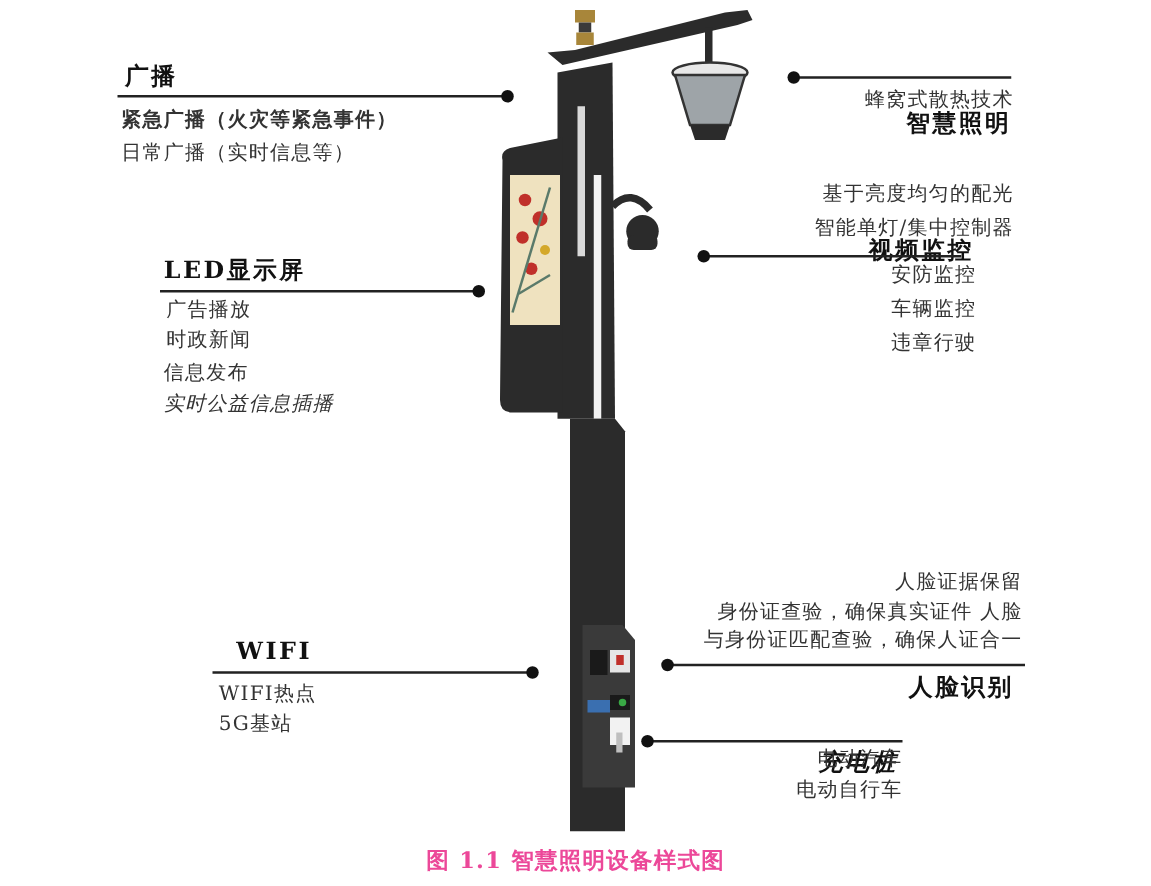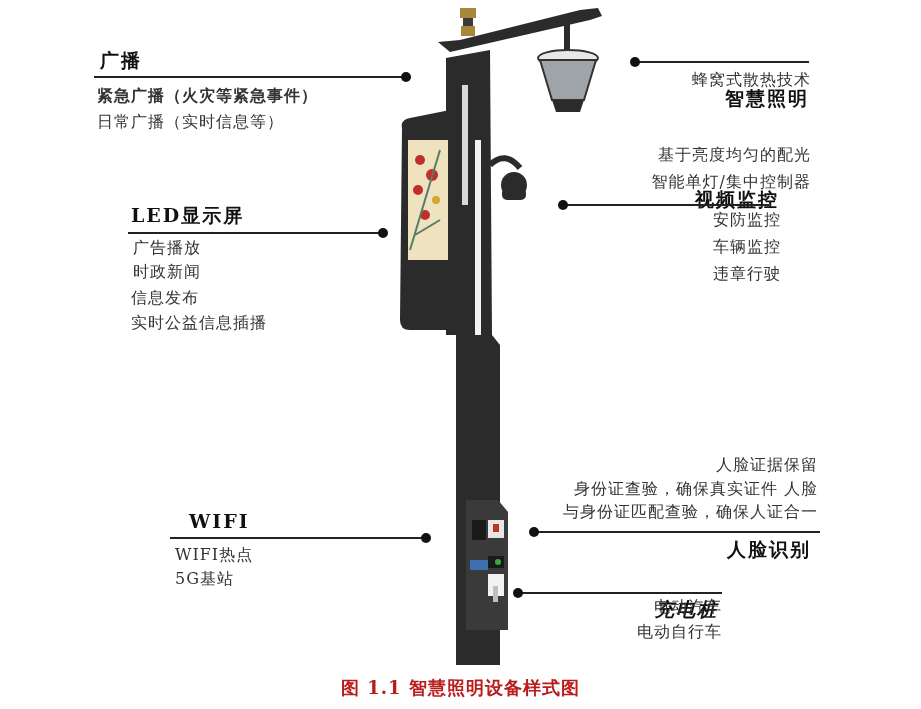--- a/index.html
+++ b/index.html
@@ -3,21 +3,21 @@
 <meta charset="utf-8">
 <style>
   html, body { margin:0; padding:0; background:#ffffff; }
   body { width:921px; height:709px; position:relative; overflow:hidden;
          font-family:"DejaVu Serif","Liberation Serif",serif; color:#333; }
   .title { position:absolute; font-size:19px; font-weight:bold; color:#111; letter-spacing:2px; white-space:nowrap; }
   .item { position:absolute; font-size:16px; color:#333; white-space:nowrap; letter-spacing:1px; }
   .line { position:absolute; height:2px; background:#222; }
   .dot { position:absolute; width:10px; height:10px; border-radius:50%; background:#111; }
   .right { text-align:right; }
-  .caption { position:absolute; left:0; width:921px; top:676px; text-align:center; font-size:18px; font-weight:bold; color:#b91c1c; letter-spacing:1px; }
+  .caption { position:absolute; left:0; width:921px; top:676px; text-align:center; font-size:18px; font-weight:bold; color:#ec4899; letter-spacing:1px; }
   svg.pole { position:absolute; left:380px; top:0; }
 </style>
 </head>
 <body>
 
 <svg class="pole" width="240" height="670" viewBox="0 0 240 670">
 
   <g>
     <rect x="80" y="8" width="16" height="10" fill="#a8863a"></rect>
     <rect x="83" y="18" width="10" height="8" fill="#3a3a3a"></rect>
@@ -85,21 +85,21 @@
 <div class="item right" style="right:110px;top:70px;">蜂窝式散热技术</div>
 <div class="item right" style="right:110px;top:97px;margin-top:48px;">基于亮度均匀的配光</div>
 <div class="item right" style="right:110px;top:124px;margin-top:48px;">智能单灯/集中控制器</div>
 
 <div class="title" style="left:131px;top:203px;">LED显示屏</div>
 <div class="line" style="left:128px;top:232px;width:255px;"></div>
 <div class="dot" style="left:378px;top:228px;"></div>
 <div class="item" style="left:133px;top:238px;">广告播放</div>
 <div class="item" style="left:133px;top:262px;">时政新闻</div>
 <div class="item" style="left:131px;top:288px;">信息发布</div>
-<div class="item" style="left:131px;top:313px;">实时公益信息插播</div>
+<div class="item" style="left:131px;top:313px;font-style:italic;">实时公益信息插播</div>
 
 <div class="title right" style="right:142px;top:176px;margin-top:11px;">视频监控</div>
 <div class="line" style="left:563px;top:204px;width:206px;"></div>
 <div class="dot" style="left:558px;top:200px;"></div>
 <div class="item right" style="right:140px;top:210px;">安防监控</div>
 <div class="item right" style="right:140px;top:237px;">车辆监控</div>
 <div class="item right" style="right:140px;top:264px;text-align:right;">违章行驶</div>
 
 <div class="item right" style="right:103px;top:455px;">人脸证据保留</div>
 <div class="item right" style="right:103px;top:479px;">身份证查验，确保真实证件 人脸</div>

